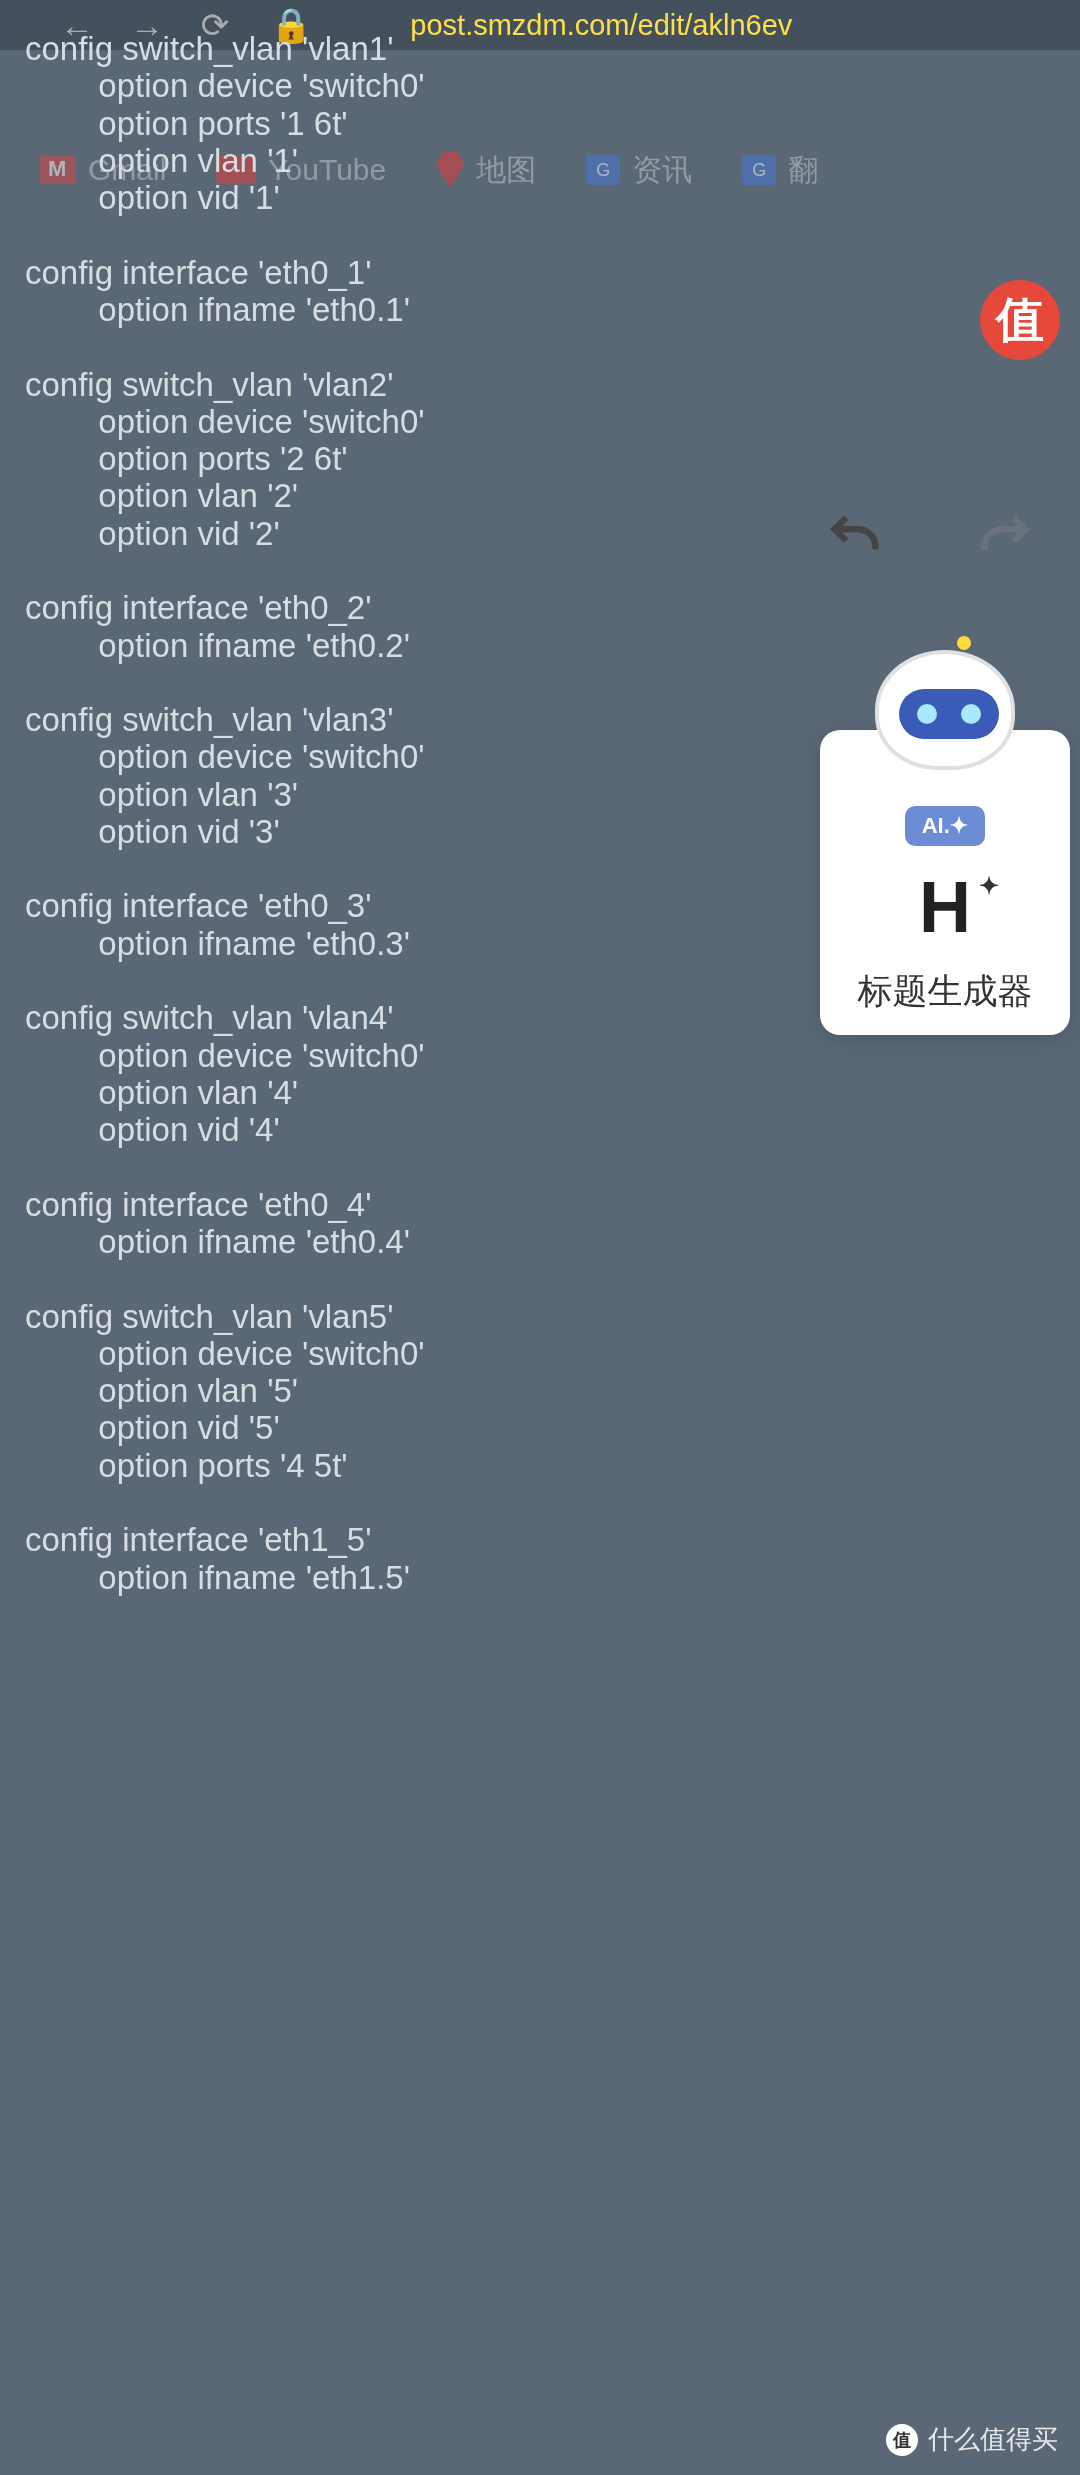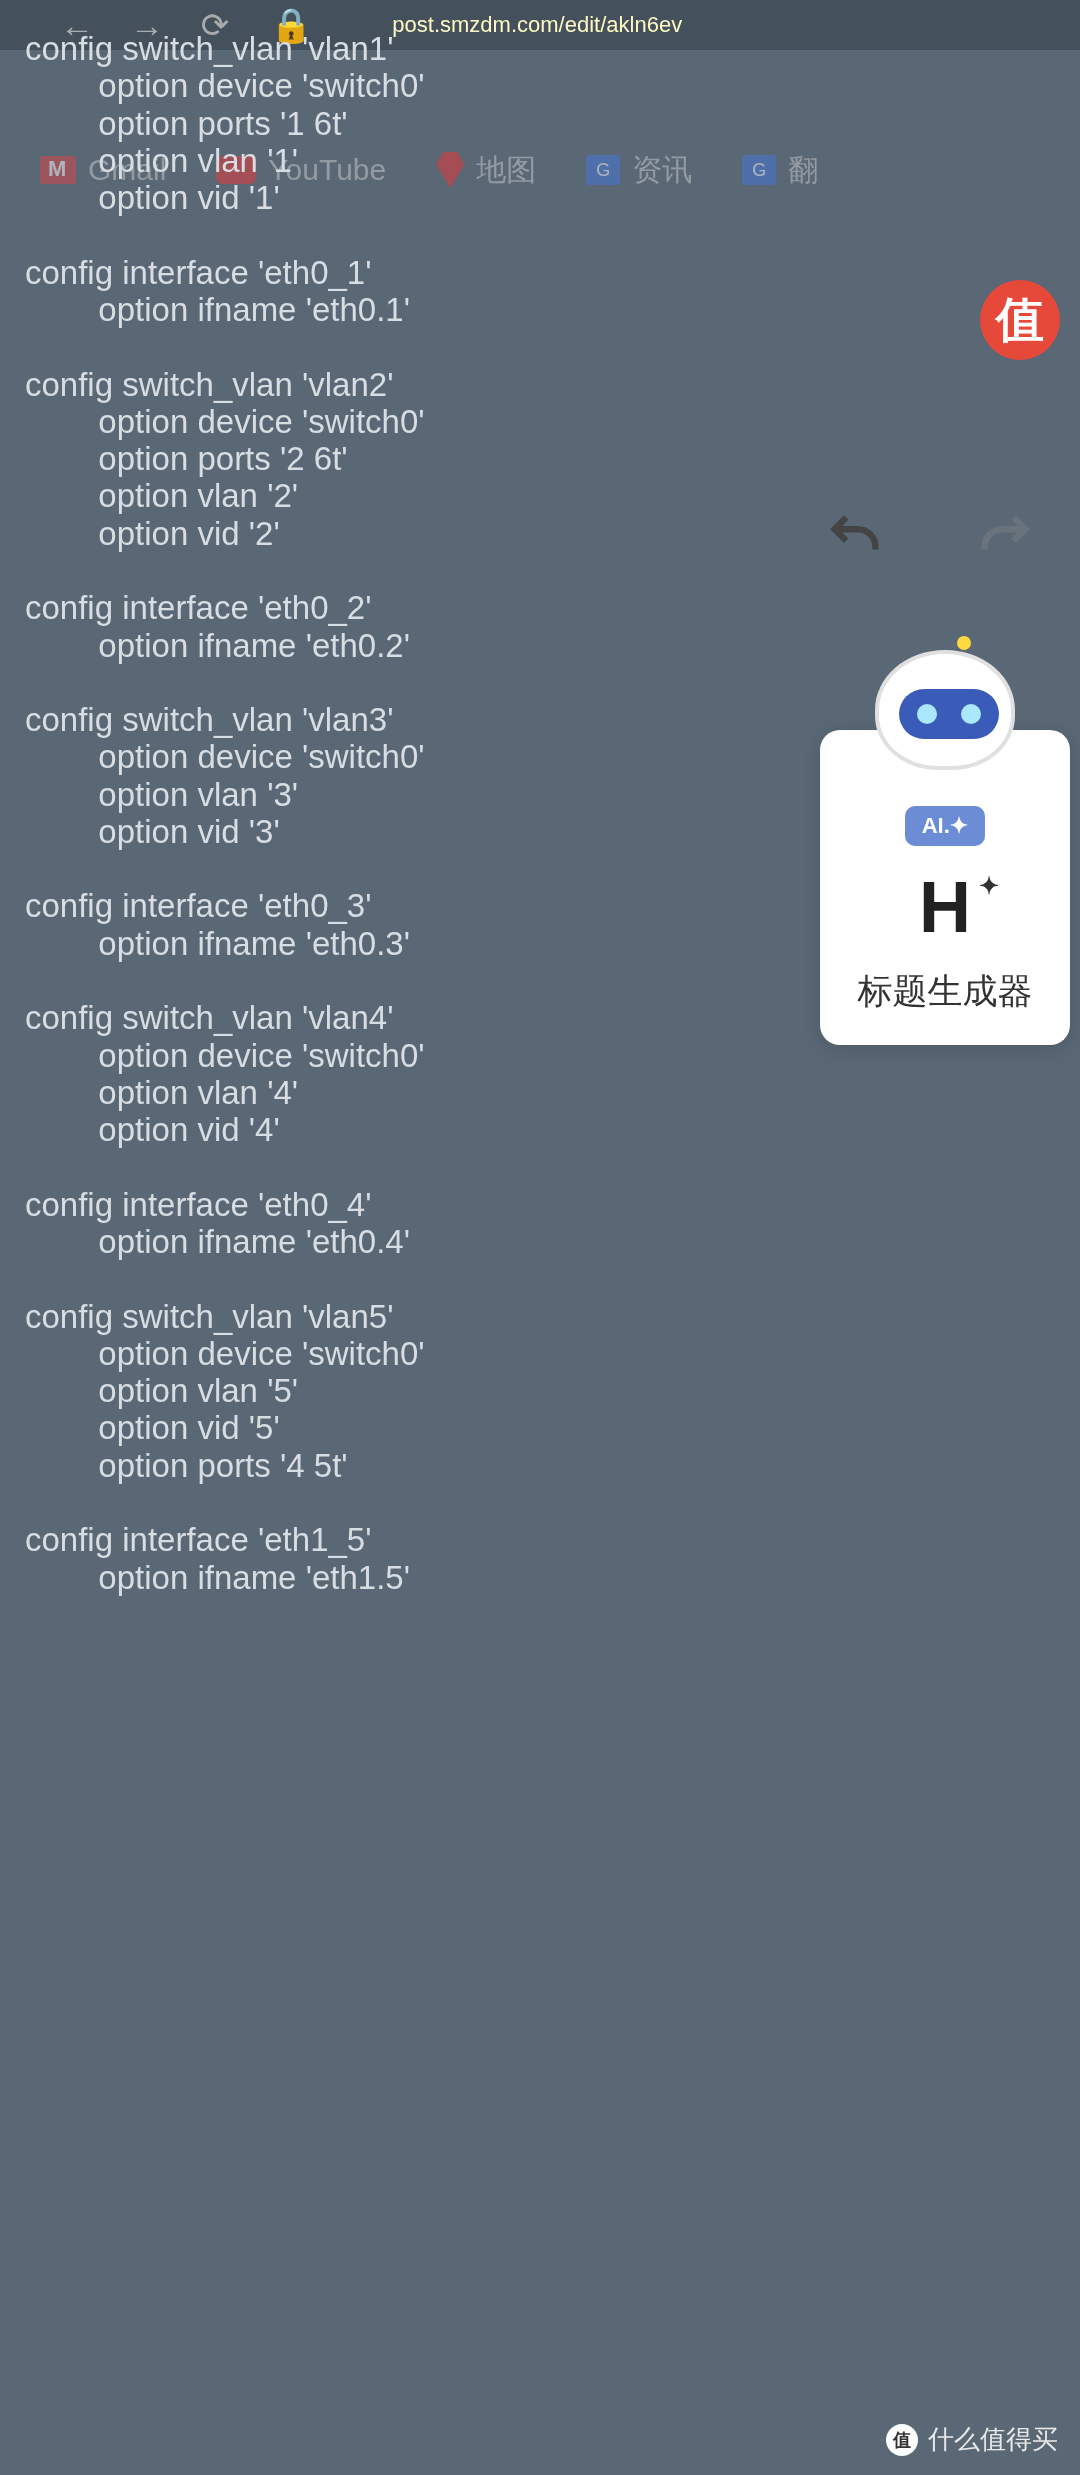--- a/index.html
+++ b/index.html
@@ -17,21 +17,21 @@
       height: 50px;
       background: rgba(45,55,65,0.5);
       display: flex;
       align-items: center;
       gap: 40px;
       padding-left: 60px;
       color: #aaa;
       font-size: 34px;
     }
     .nav-arrow { width: 30px; text-align: center; }
-    .url-text { color: #fef9c3; font-size: 22px; margin-left: 40px; white-space: nowrap; }
+    .url-text { color: #fde047; font-size: 29px; margin-left: 58px; white-space: nowrap; }
     .bookmarks-bar {
       position: absolute;
       top: 140px;
       left: 0; right: 0;
       height: 60px;
       display: flex;
       align-items: center;
       gap: 50px;
       padding-left: 40px;
       color: #ccc;
@@ -60,21 +60,21 @@
       display: flex;
       gap: 80px;
     }
     .undo-redo svg { width: 70px; height: 70px; }
     .ai-box {
       position: absolute;
       top: 730px; right: 10px;
       width: 250px;
       background: #fff;
       border-radius: 20px;
-      padding: 16px 12px 30px 12px;
+      padding: 16px 12px 20px 12px;
       box-shadow: 0 4px 20px rgba(0,0,0,0.15);
       display: flex;
       flex-direction: column;
       align-items: center;
       gap: 20px;
     }
     .robot-head {
       position: absolute;
       top: -80px;
       width: 140px; height: 120px;

